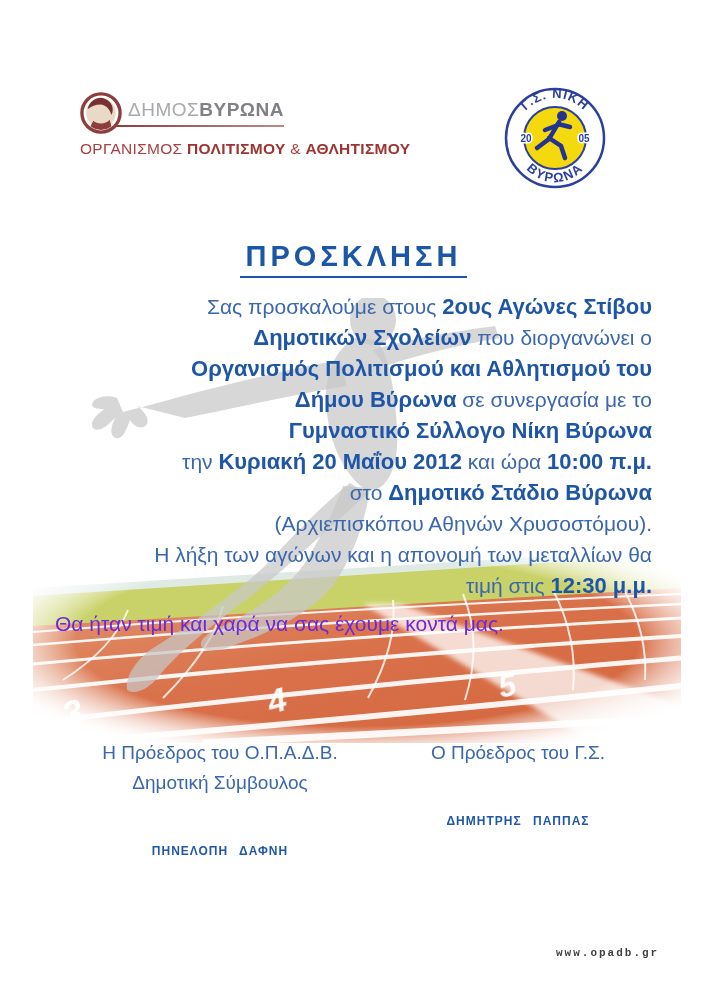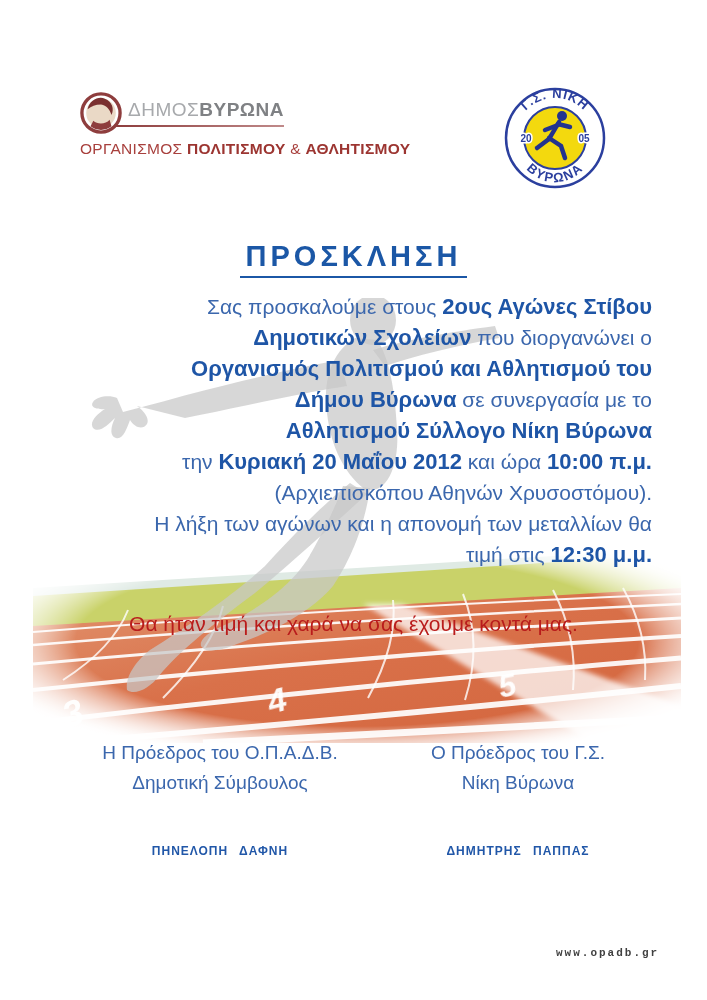--- a/index.html
+++ b/index.html
@@ -27,22 +27,22 @@
   .title-wrap{position:absolute;left:0;top:240px;width:100%;text-align:center;z-index:3;}
   .title{display:inline-block;font-size:29px;font-weight:700;color:#1b57a6;
     letter-spacing:4px;border-bottom:2px solid #1b57a6;padding:0 6px 3px 6px;}
   
   .silhouette{position:absolute;left:55px;top:298px;z-index:1;}
   .track{position:absolute;left:33px;top:548px;z-index:0;}
   
   .body-lines{position:absolute;left:55px;top:291px;width:597px;text-align:right;
     z-index:2;font-size:21px;line-height:31px;color:#3b67ad;}
   .body-lines .b{font-weight:700;color:#1e55a6;font-size:22px;}
-  .closing{position:absolute;left:55px;top:612px;width:597px;text-align:center;
-    z-index:2;font-size:21px;color:#b91c1c;}
+  .closing{position:absolute;left:55px;top:612px;width:597px;
+    z-index:2;font-size:21px;color:#6d28d9;}
   
   .sign{position:absolute;top:738px;width:300px;text-align:center;z-index:2;
     font-size:19px;line-height:30px;color:#3b67ad;}
   .sign-left{left:70px;}
   .sign-right{left:368px;}
   .sign .name{margin-top:38px;font-size:12px;font-weight:700;color:#2157a8;
     letter-spacing:1px;word-spacing:7px;}
   
   .footer{position:absolute;left:556px;top:942px;z-index:2;}
   .footer a{font-size:11px;font-weight:700;color:#404040;letter-spacing:2px;
@@ -173,37 +173,37 @@
 
   <div class="title-wrap">
     <span class="title">ΠΡΟΣΚΛΗΣΗ</span>
   </div>
 
   <div class="body-lines">
       <div class="body-line"><span>Σας προσκαλούμε στους </span><span class="b">2ους Αγώνες Στίβου</span></div>
       <div class="body-line"><span class="b">Δημοτικών Σχολείων</span><span> που διοργανώνει ο</span></div>
       <div class="body-line"><span class="b">Οργανισμός Πολιτισμού και Αθλητισμού του</span></div>
       <div class="body-line"><span class="b">Δήμου Βύρωνα</span><span> σε συνεργασία με το</span></div>
-      <div class="body-line"><span class="b">Αθλητισμού Σύλλογο Νίκη Βύρωνα</span></div>
+      <div class="body-line"><span class="b">Γυμναστικό Σύλλογο Νίκη Βύρωνα</span></div>
       <div class="body-line"><span>την </span><span class="b">Κυριακή 20 Μαΐου 2012</span><span> και ώρα </span><span class="b">10:00 π.μ.</span></div>
+      <div class="body-line"><span>στο </span><span class="b">Δημοτικό Στάδιο Βύρωνα</span></div>
       <div class="body-line"><span>(Αρχιεπισκόπου Αθηνών Χρυσοστόμου).</span></div>
       <div class="body-line"><span>Η λήξη των αγώνων και η απονομή των μεταλλίων θα</span></div>
       <div class="body-line"><span>τιμή στις </span><span class="b">12:30 μ.μ.</span></div>
     </div>
 
   <div class="closing">Θα ήταν τιμή και χαρά να σας έχουμε κοντά μας.</div>
 
   <div class="sign sign-left">
     <div>Η Πρόεδρος του Ο.Π.Α.Δ.Β.</div>
     <div>Δημοτική Σύμβουλος</div>
     <div class="name">ΠΗΝΕΛΟΠΗ ΔΑΦΝΗ</div>
   </div>
   <div class="sign sign-right">
     <div>Ο Πρόεδρος του Γ.Σ.</div>
-    <div>Νίκη Βύρωνα</div>
     <div class="name">ΔΗΜΗΤΡΗΣ ΠΑΠΠΑΣ</div>
   </div>
 
   <div class="footer">
     <a href="#">www.opadb.gr</a>
   </div>
 
 </div>
 
 </body></html>

